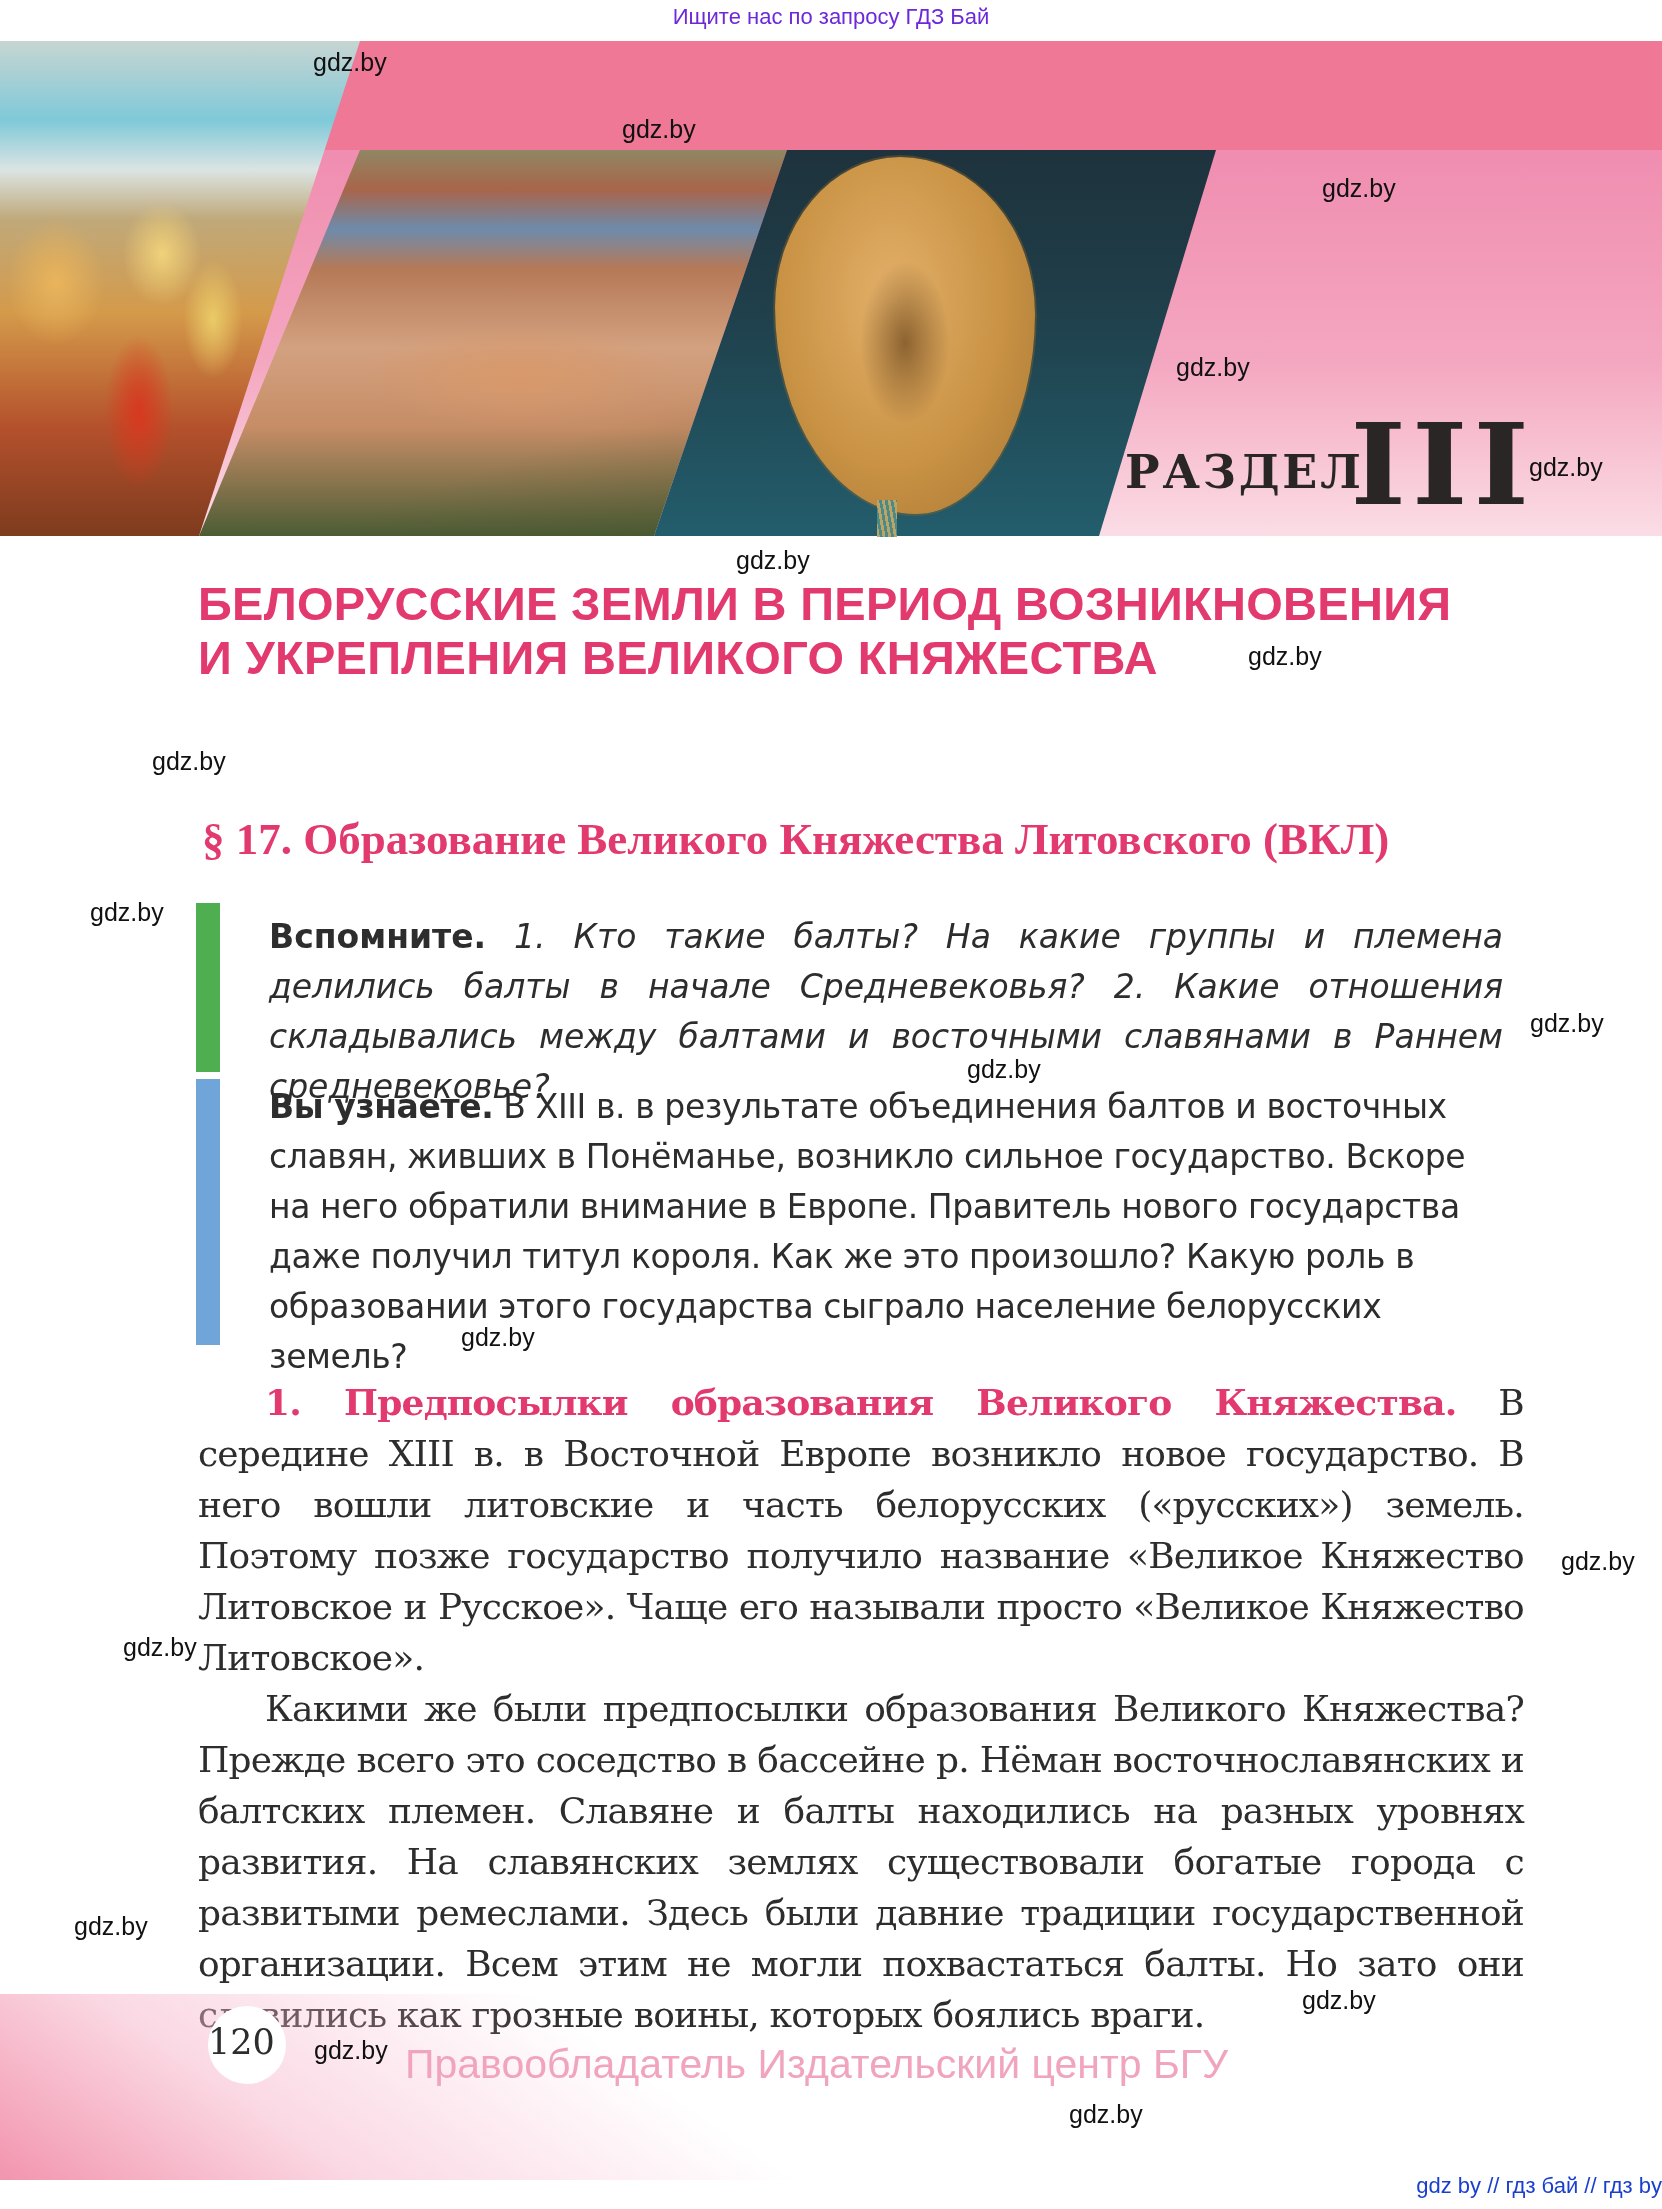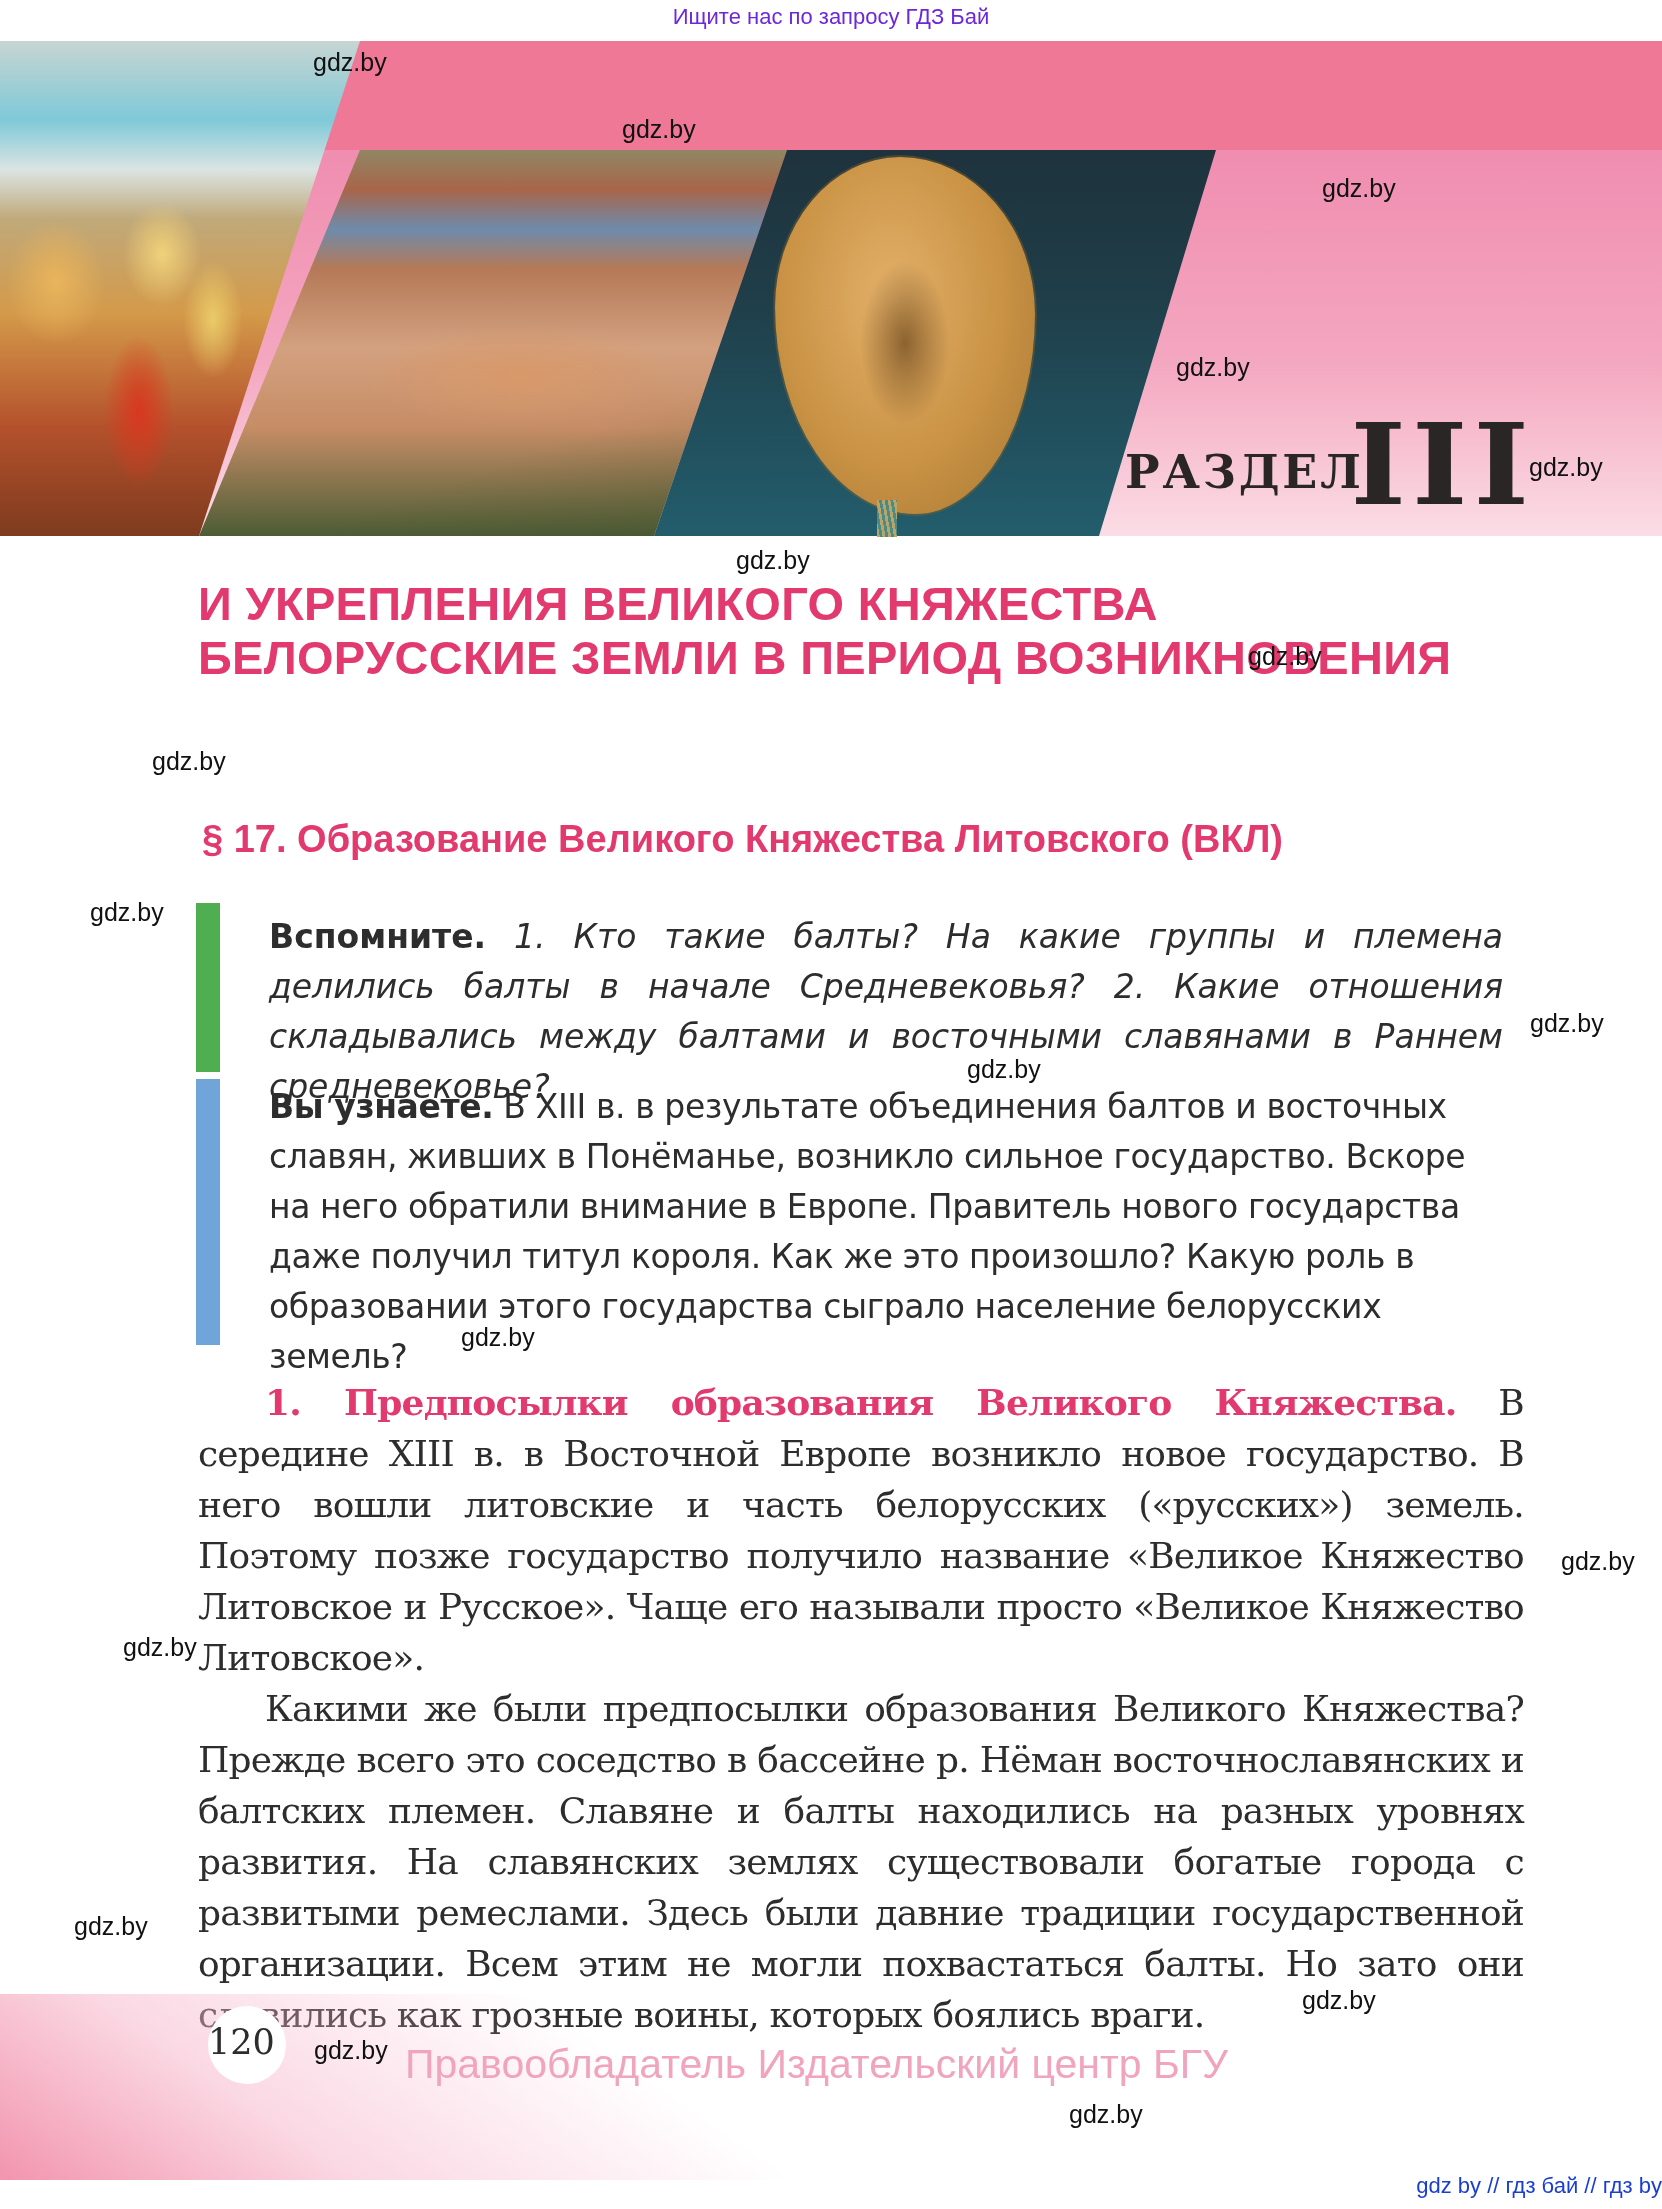--- a/index.html
+++ b/index.html
@@ -73,22 +73,22 @@
   .wm { position: absolute; font-family: "Liberation Sans", sans-serif; font-size: 25px; color: #111; line-height: 1; }
 
   
   .section-title {
     position: absolute; left: 198px; top: 577px; width: 1354px;
     font-family: "Liberation Sans", sans-serif; font-weight: bold; color: #e23a6e;
     font-size: 47px; line-height: 54px; letter-spacing: 0.3px;
   }
   .para-heading {
     position: absolute; left: 202px; top: 814px; width: 1354px;
-    font-family: Liberation Sans, sans-serif; font-weight: bold; color: #e23a6e;
-    font-size: 38px; line-height: 50px;
+    font-family: Liberation Serif, serif; font-weight: bold; color: #e23a6e;
+    font-size: 45px; line-height: 50px;
   }
 
   
   .bar-green { position: absolute; left: 196px; top: 903px; width: 24px; height: 169px; background: #4faf50; }
   .bar-blue  { position: absolute; left: 196px; top: 1079px; width: 24px; height: 266px; background: #6fa5d8; }
   .recall {
     position: absolute; left: 269px; top: 912px; width: 1234px;
     font-family: "DejaVu Sans", sans-serif; font-size: 33px; line-height: 50px; color: #2d2d2d;
     text-align: justify; text-align-last: justify;
   }
@@ -143,22 +143,22 @@
   <div class="panel-painting"></div>
   <div class="panel-castle"></div>
   <div class="panel-seal"></div>
   <div class="seal-disc"></div>
   <div class="seal-cord"></div>
   <div class="razdel">РАЗДЕЛ</div>
   <div class="razdel-num">III</div>
 </div>
 
 <div class="section-title">
+  <div>БЕЛОРУССКИЕ ЗЕМЛИ В ПЕРИОД ВОЗНИКНОВЕНИЯ</div>
   <div>И УКРЕПЛЕНИЯ ВЕЛИКОГО КНЯЖЕСТВА</div>
-  <div>БЕЛОРУССКИЕ ЗЕМЛИ В ПЕРИОД ВОЗНИКНОВЕНИЯ</div>
 </div>
 
 <div class="para-heading">§ 17. Образование Великого Княжества Литовского (ВКЛ)</div>
 
 <div class="bar-green"></div>
 <div class="recall">
   <span class="lbl">Вспомните.</span>
   <span class="q">1. Кто такие балты? На какие группы и племена делились балты в начале Средневековья? 2. Какие отношения складывались между балтами и восточными славянами в Раннем средневековье?</span>
 </div>
 

